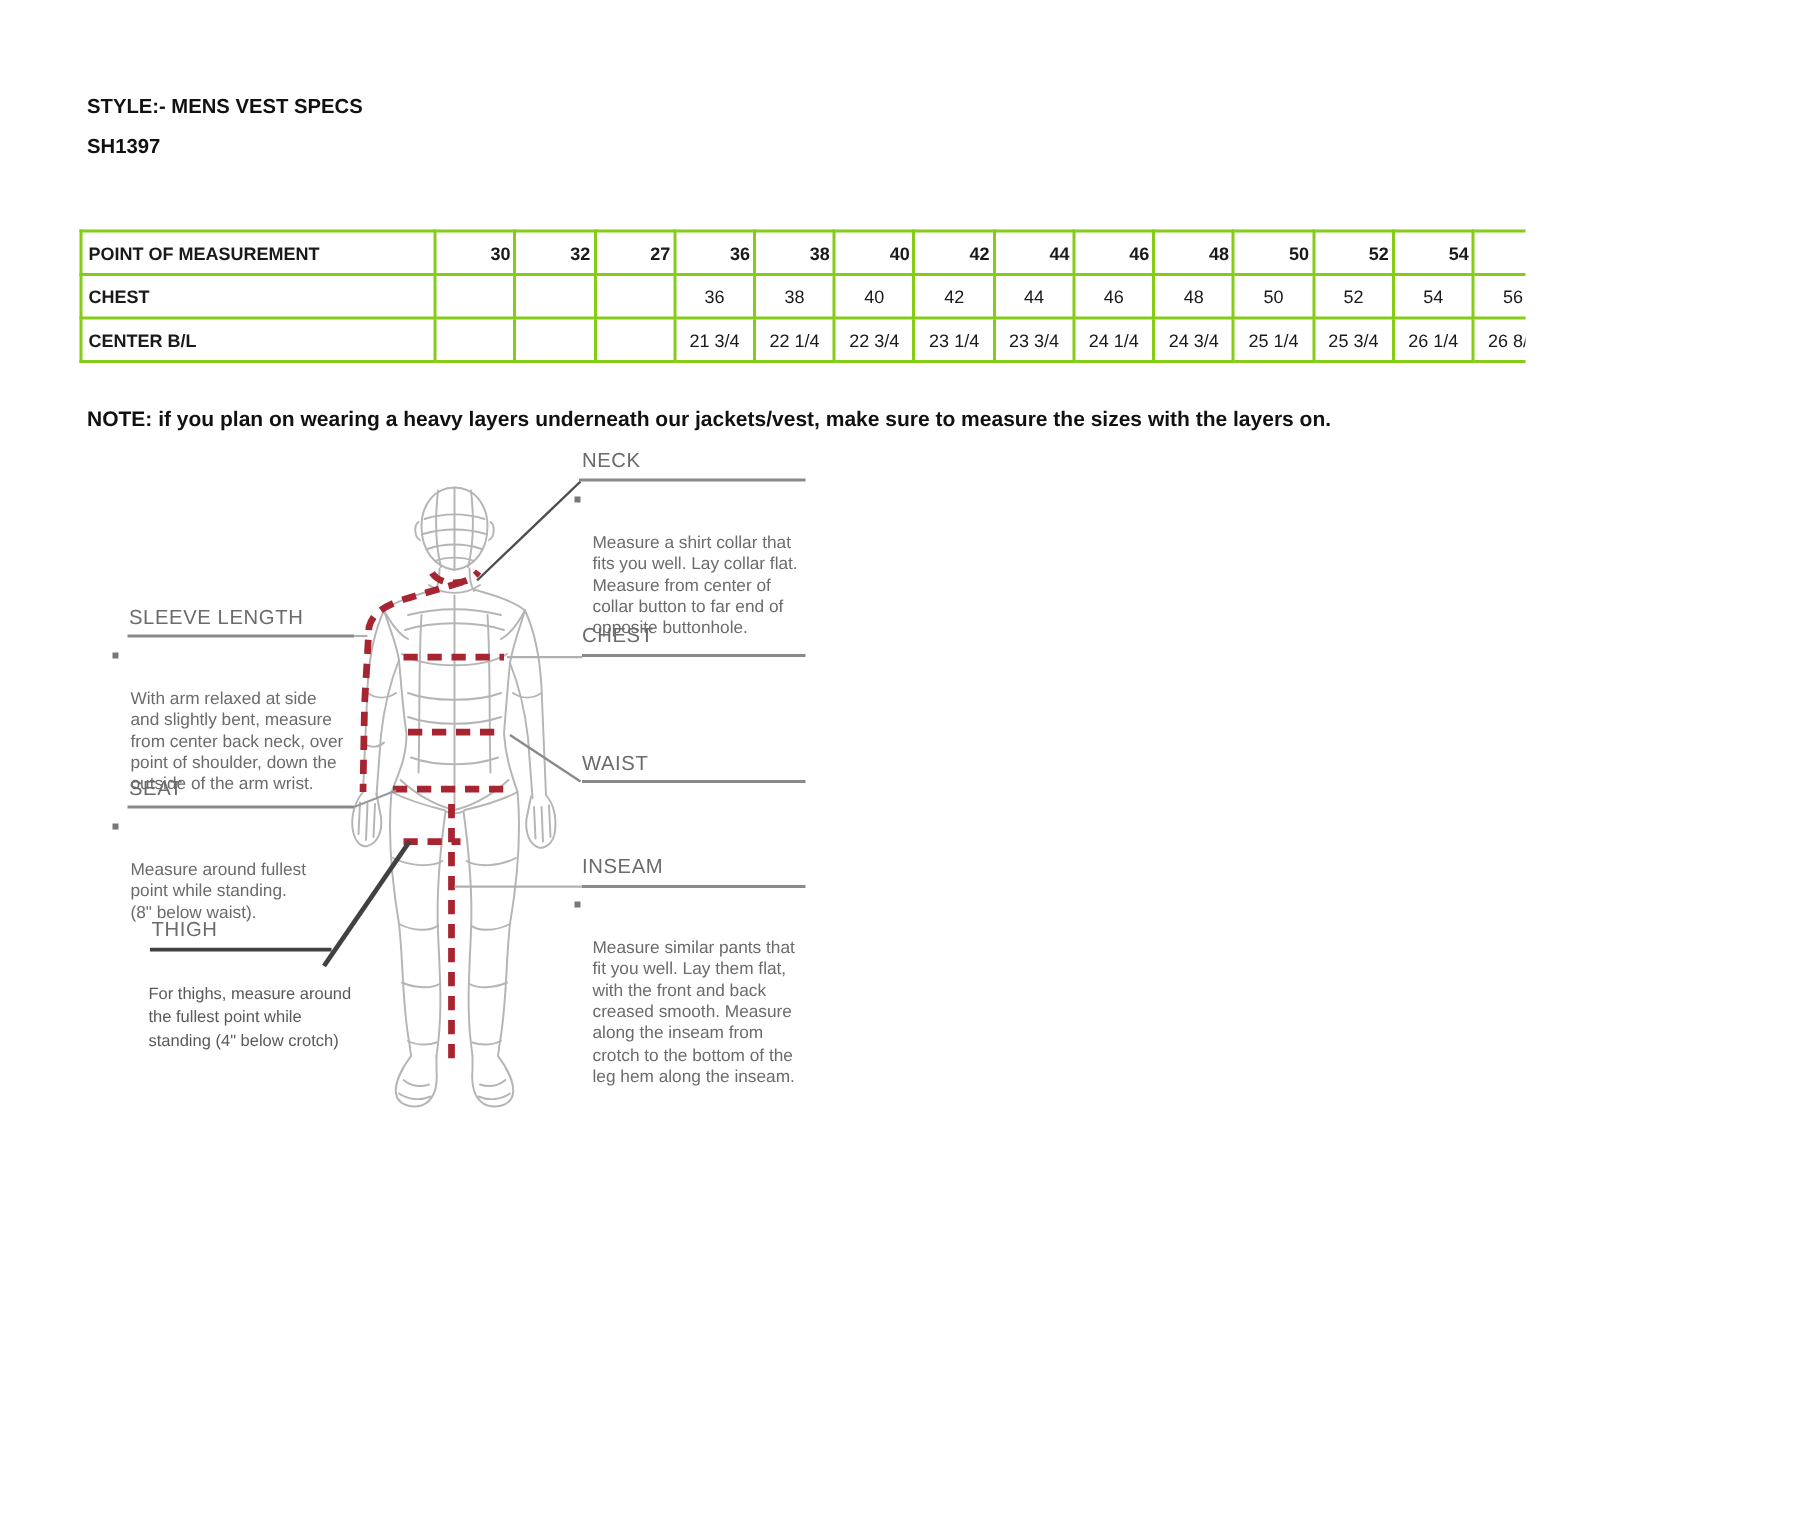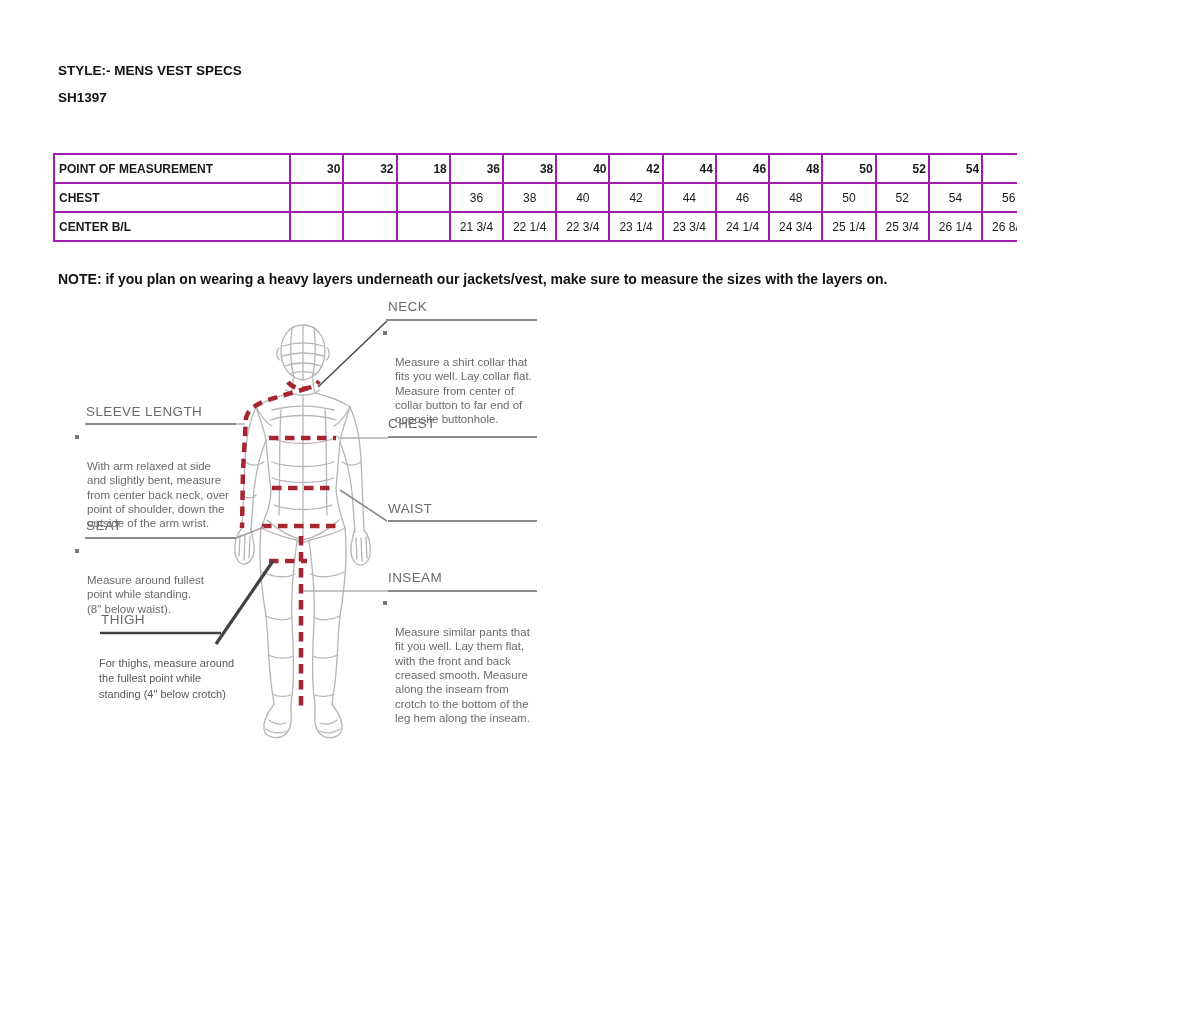--- a/index.html
+++ b/index.html
@@ -8,21 +8,21 @@
     font-family:"Liberation Sans", sans-serif;color:#1a1a1a;overflow:hidden;
   }
   .doc-title{position:absolute;left:58px;top:63px;font-size:13.5px;font-weight:bold;color:#111;}
   .doc-number{position:absolute;left:58px;top:90px;font-size:13.5px;font-weight:bold;color:#111;}
 
   table.size-table{
     position:absolute;left:53px;top:153px;width:1090px;
     border-collapse:collapse;table-layout:fixed;
   }
   table.size-table th, table.size-table td{
-    border:2px solid #a21caf;height:27px;font-size:12px;padding:0 2px;
+    border:2px solid #84cc16;height:27px;font-size:12px;padding:0 2px;
     overflow:hidden;white-space:nowrap;
   }
   table.size-table th{font-weight:bold;text-align:right;}
   table.size-table th.pom{text-align:left;padding-left:4px;}
   table.size-table td{text-align:center;font-weight:normal;}
   table.size-table td.rowlabel{text-align:left;font-weight:bold;padding-left:4px;}
 
   .note{position:absolute;left:58px;top:271px;font-size:14px;font-weight:bold;color:#111;}
 
   .diagram-svg{position:absolute;left:0;top:295px;}
@@ -52,21 +52,21 @@
   <table class="size-table">
     <colgroup>
       <col style="width:235px">
       <col span="16" style="width:53px">
     </colgroup>
     <thead>
       <tr>
         <th class="pom">POINT OF MEASUREMENT</th>
         <th>30</th>
         <th>32</th>
-        <th>18</th>
+        <th>27</th>
         <th>36</th>
         <th>38</th>
         <th>40</th>
         <th>42</th>
         <th>44</th>
         <th>46</th>
         <th>48</th>
         <th>50</th>
         <th>52</th>
         <th>54</th>

